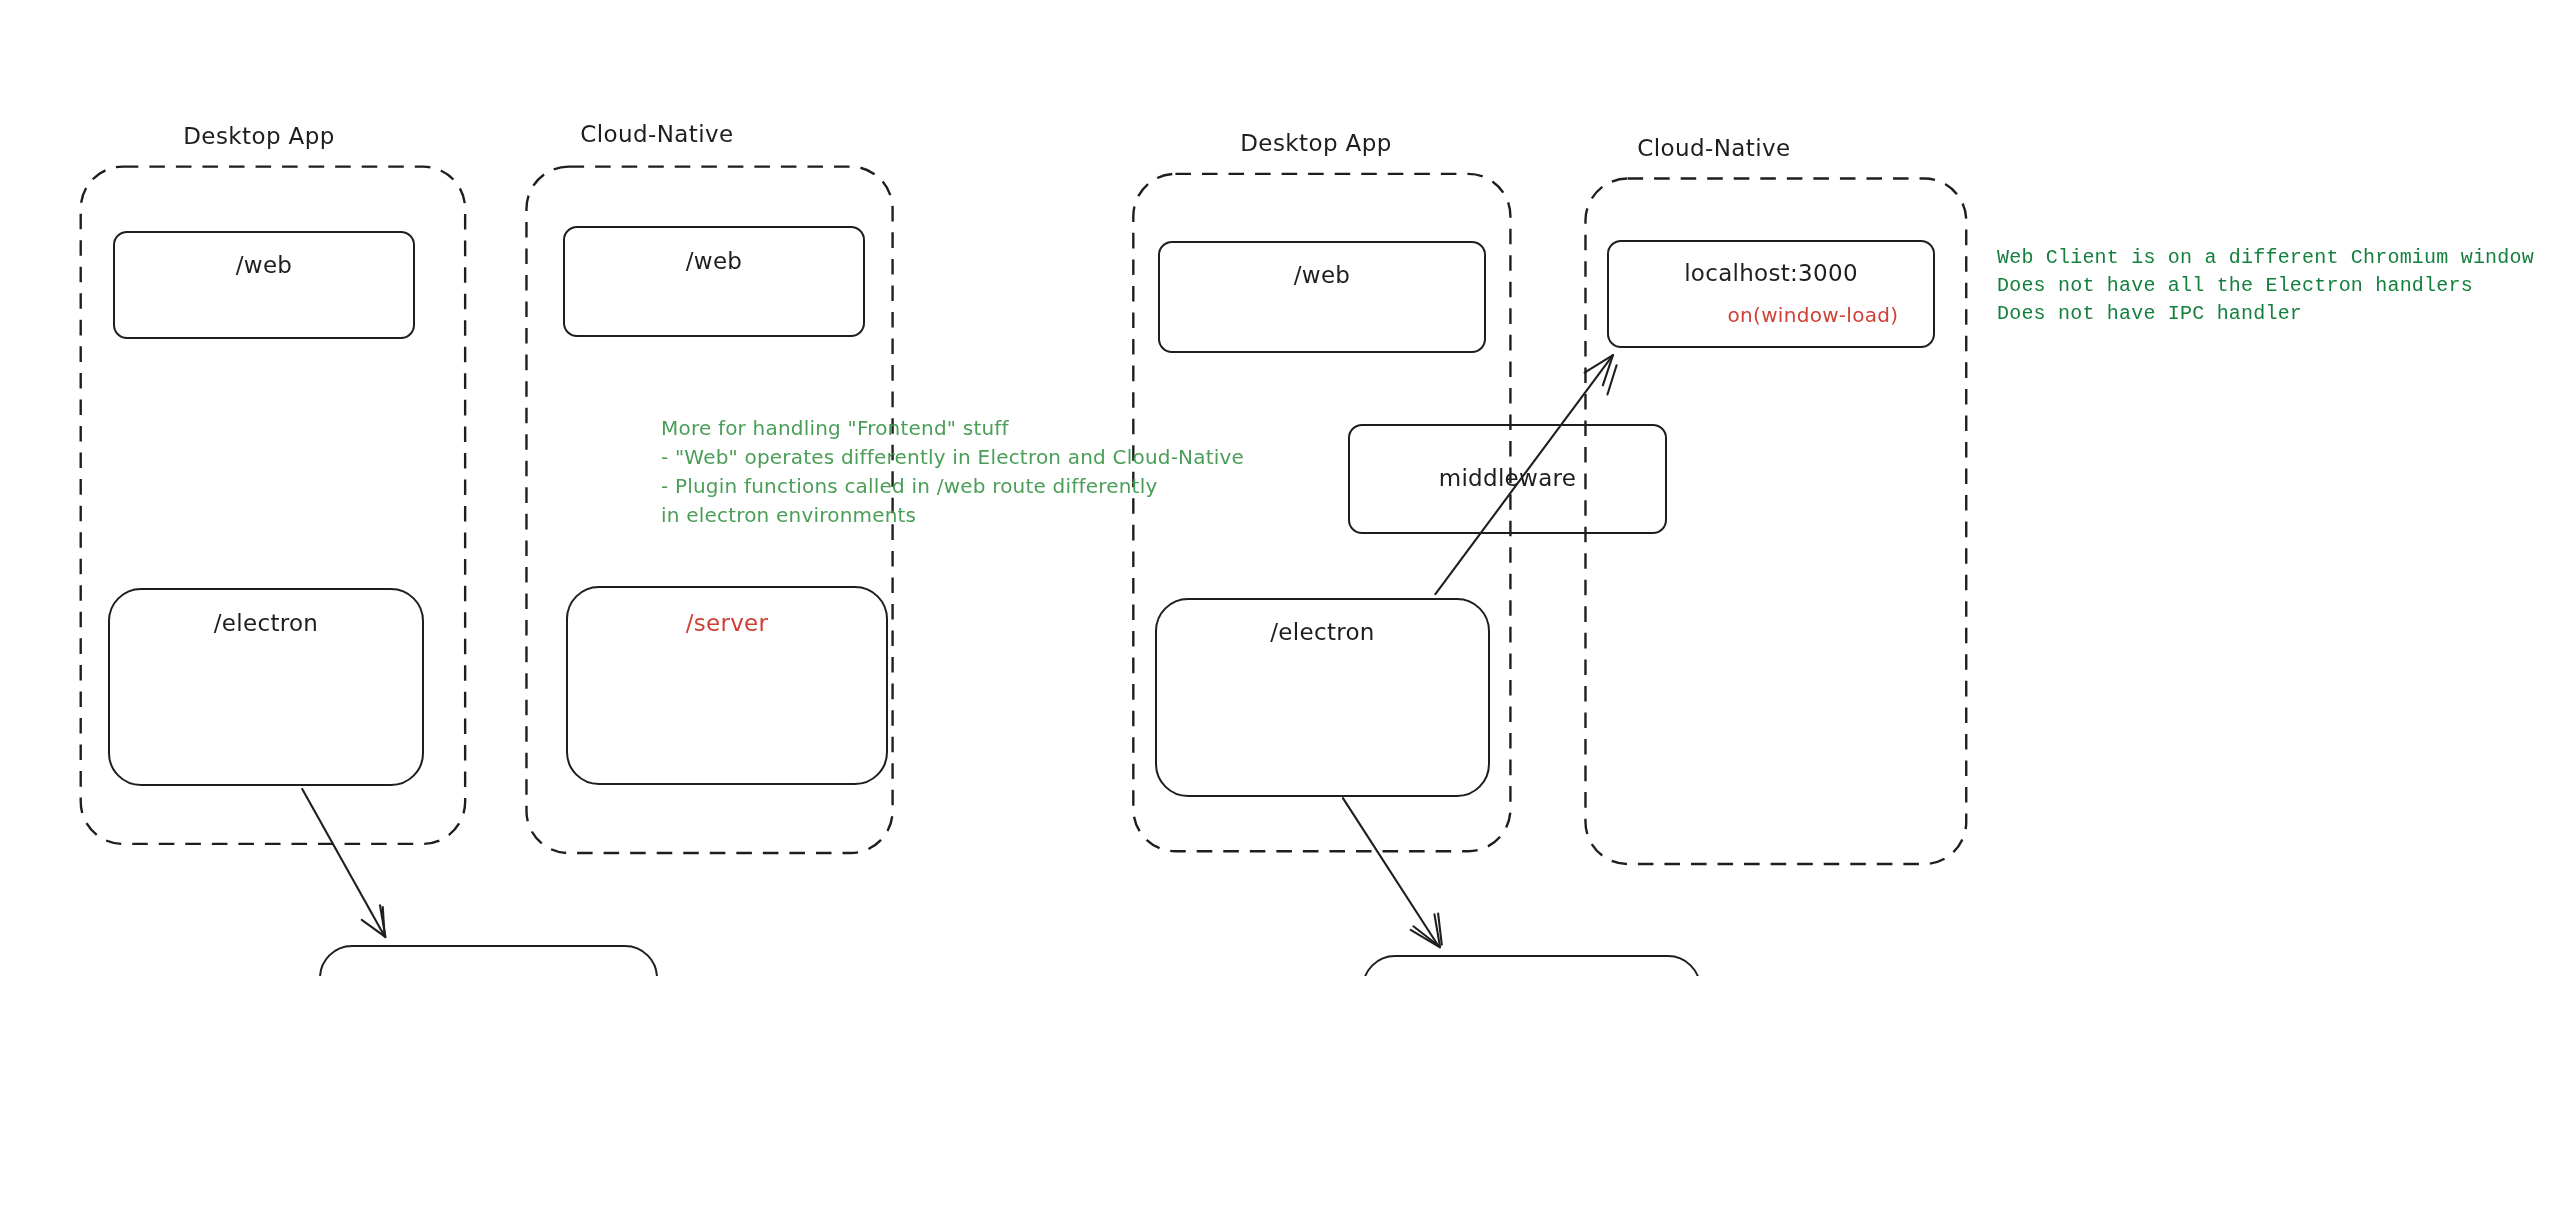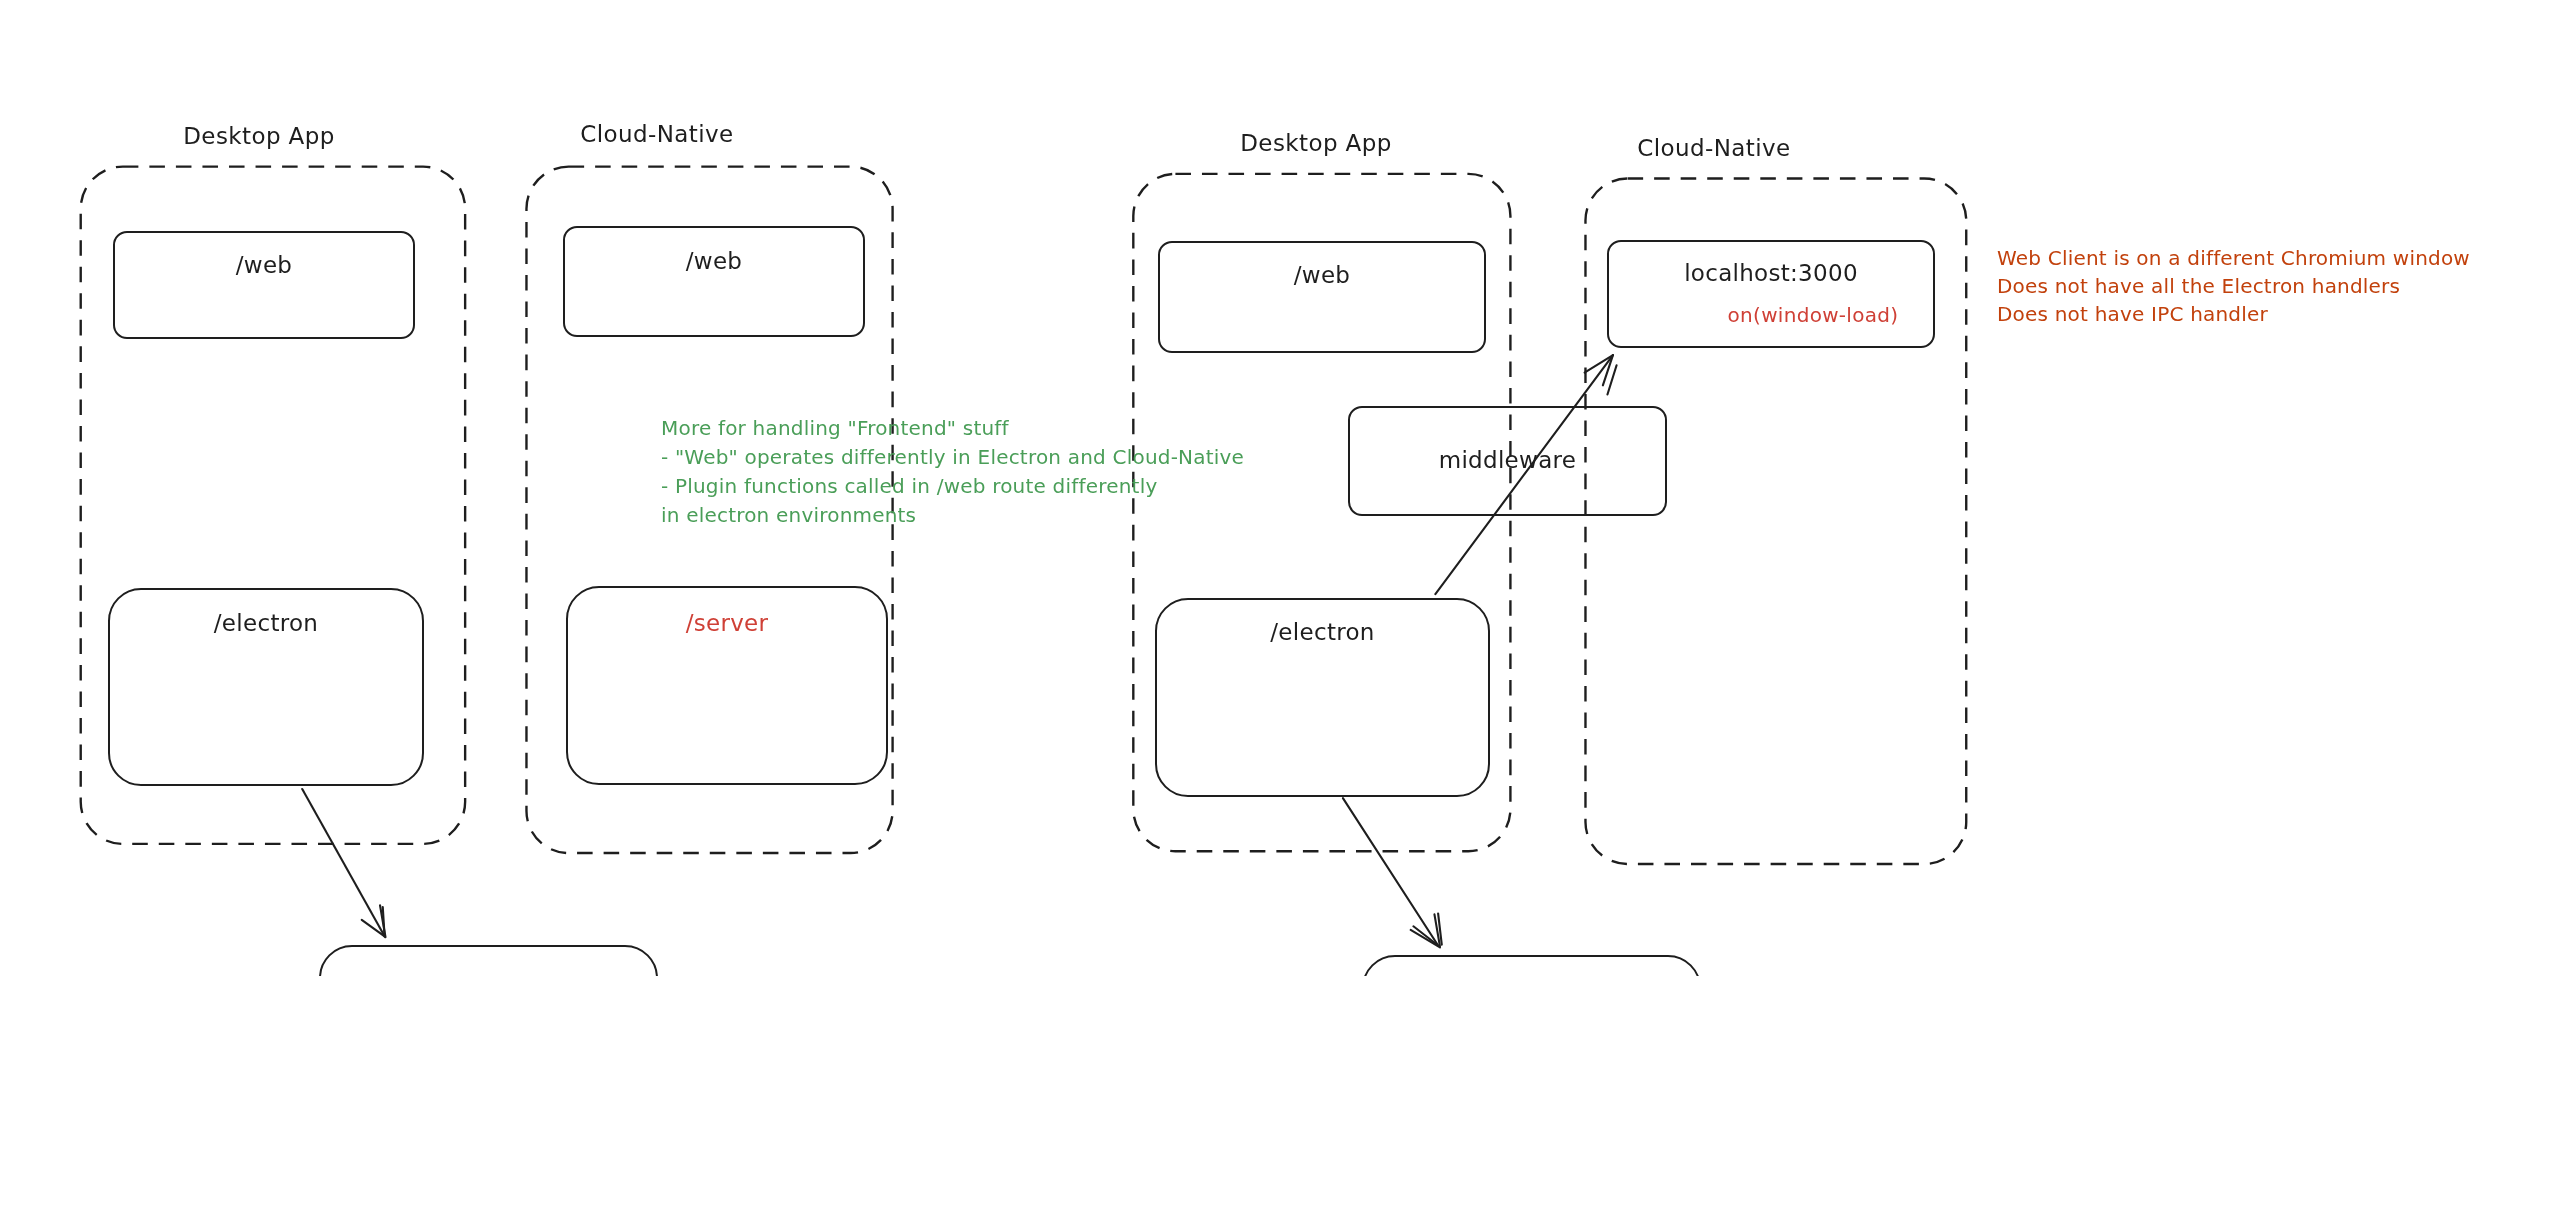--- a/index.html
+++ b/index.html
@@ -39,21 +39,21 @@
   .node.tall  { border-radius: 33px; }
   .red-text   { color: #cf4036; }
   .note {
     position: absolute;
     white-space: nowrap;
     font-size: 20px;
     letter-spacing: 0.2px;
     z-index: 4;
   }
   .note.green { color: #4a9e58; line-height: 29px; }
-  .note.red   { color: #c2410c; line-height: 28px; }
+  .note.red   { color: #15803d; line-height: 28px; font-family: Liberation Mono, monospace; }
   .localhost-sub {
     position: relative;
     left: 42px;
     margin-top: 17px;
     font-size: 20px;
   }
   svg.layer {
     position: absolute;
     left: 0; top: 0;
     width: 2576px;
@@ -84,21 +84,21 @@
   <div class="node small" style="left:563px; top:226px; width:302px; height:111px; padding-top:20px">/web</div>
   <div class="node tall" style="left:108px; top:588px; width:316px; height:198px; padding-top:20px">/electron</div>
   <div class="node tall red-text" style="left:566px; top:586px; width:322px; height:199px; padding-top:22px">/server</div>
   <div class="node tall" style="left:319px; top:945px; width:339px; height:197px; padding-top:33px">/called</div>
 
   <div class="node small" style="left:1158px; top:241px; width:328px; height:112px; padding-top:19px">/web</div>
   <div class="node small" style="left:1607px; top:240px; width:328px; height:108px; padding-top:18.3px">
     <div>localhost:3000</div>
     <div class="localhost-sub red-text">on(window-load)</div>
   </div>
-  <div class="node small" style="left:1348px; top:406px; width:319px; height:110px; padding-top:39px">middleware</div>
+  <div class="node small" style="left:1348px; top:424px; width:319px; height:110px; padding-top:39px">middleware</div>
   <div class="node tall" style="left:1155px; top:598px; width:335px; height:199px; padding-top:19px">/electron</div>
   <div class="node tall" style="left:1362px; top:955px; width:339px; height:197px; padding-top:32px">Plugins</div>
 
   <div class="note green" style="left:661px; top:414px">
     <div>More for handling "Frontend" stuff</div>
     <div>- "Web" operates differently in Electron and Cloud-Native</div>
     <div>- Plugin functions called in /web route differently</div>
     <div>in electron environments</div>
   </div>
   <div class="note red" style="left:1997px; top:244px">

